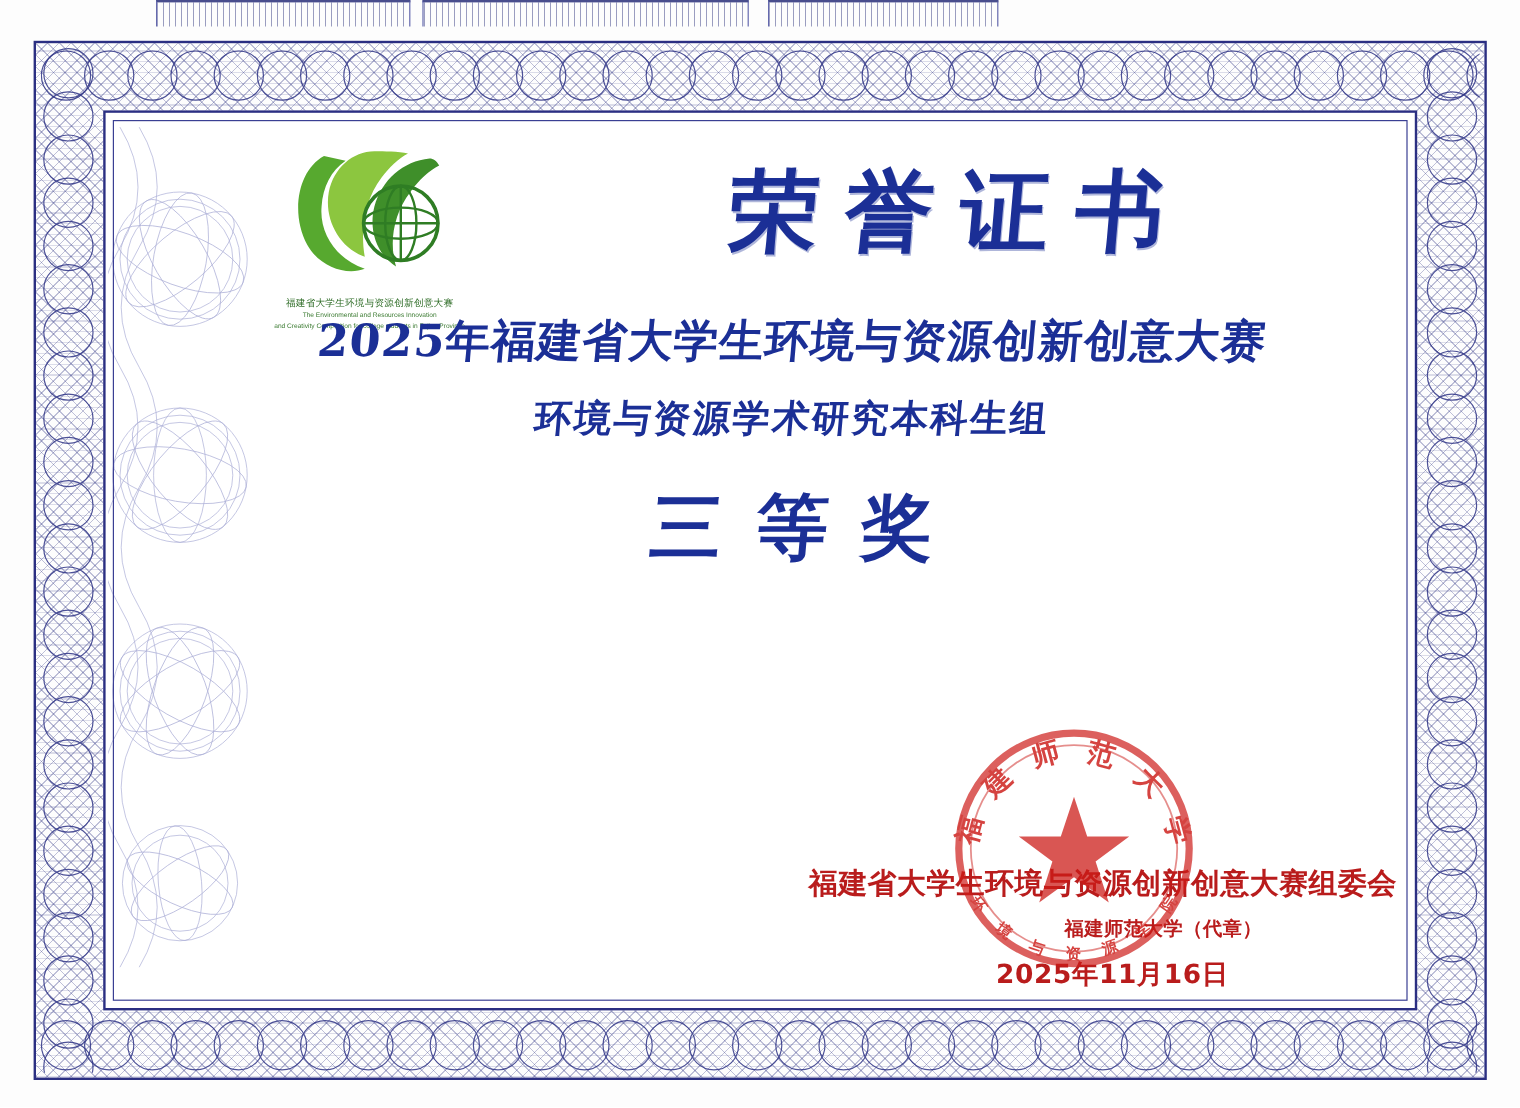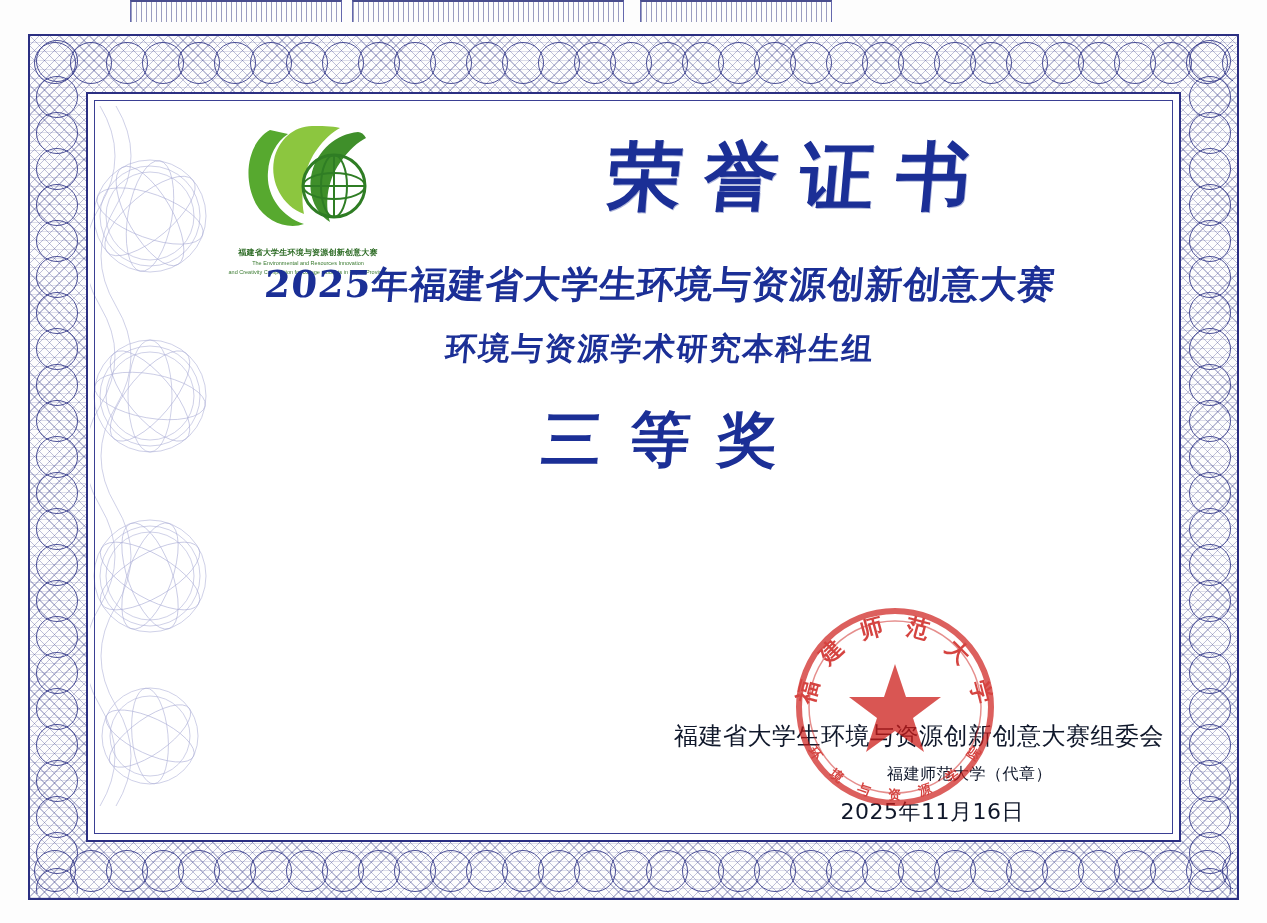--- a/index.html
+++ b/index.html
@@ -143,21 +143,21 @@
     height: 160px;
   }
   .logo-cap1, .logo-cap2, .logo-cap3 {
     position: absolute;
     width: 200px;
     text-align: center;
     color: #2b6a23;
     font-family: "Liberation Sans", sans-serif;
     line-height: 1.15;
   }
-  .logo-cap1 { top: 128px; font-size: 8px; letter-spacing: .2px; font-weight: bold; }
+  .logo-cap1 { top: 128px; font-size: 8px; letter-spacing: .2px; font-weight: normal; }
   .logo-cap2 { top: 140px; font-size: 5.5px; color: #3a7a30; }
   .logo-cap3 { top: 149px; font-size: 5.5px; color: #3a7a30; }
 
   .title-main {
     position: absolute;
     left: 300px;
     top: 28px;
     width: 700px;
     text-align: center;
     font-size: 74px;
@@ -226,22 +226,23 @@
   }
   .field-label { margin-right: 4px; }
   .field-value { }
 
   .issuer {
     position: absolute;
     right: 6px;
     top: 620px;
     width: 700px;
     text-align: right;
-    color: #0f172a;
+    color: #b91c1c;
     font-family: "DejaVu Sans", "Liberation Sans", sans-serif;
+    font-weight: bold;
   }
   .issuer-line1 { font-size: 24px; letter-spacing: .5px; }
   .issuer-line2 { font-size: 16px; letter-spacing: .5px; margin-top: 12px; margin-right: 112px; }
   .issuer-line3 { font-size: 22px; letter-spacing: .5px; margin-top: 12px; margin-right: 140px; }
 
   
   .seal {
     position: absolute;
     left: 640px;
     top: 502px;

